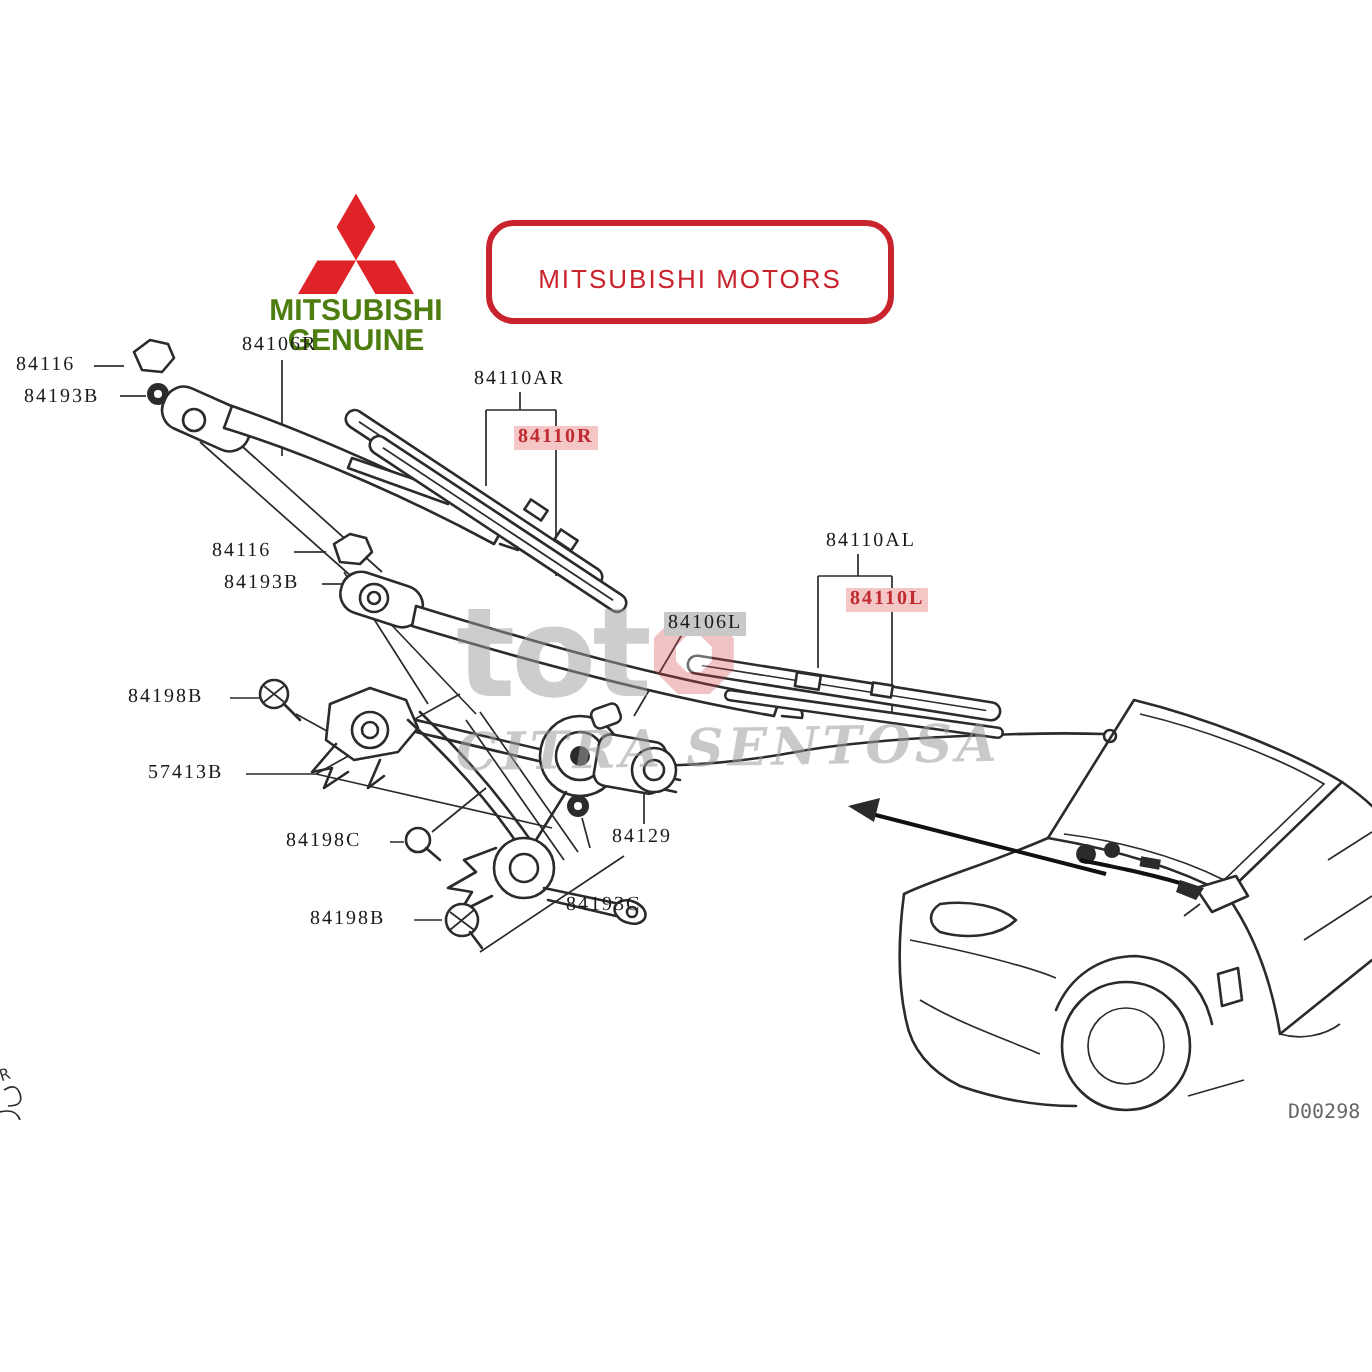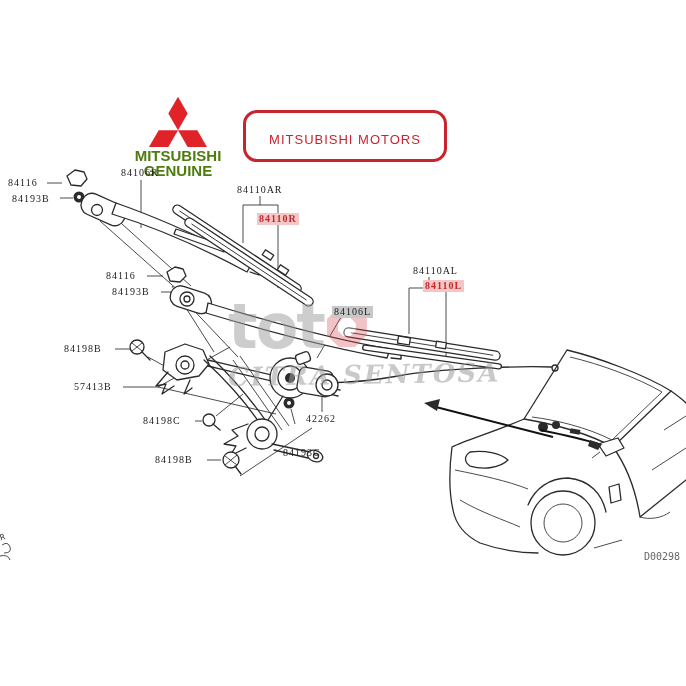--- a/index.html
+++ b/index.html
@@ -245,26 +245,26 @@
   </div>
 
   <div>
       <span class="part-label" style="left: 8px; top: 177px;">84116</span>
       <span class="part-label" style="left: 12px; top: 193px;">84193B</span>
       <span class="part-label" style="left: 121px; top: 167px;">84106R</span>
       <span class="part-label" style="left: 237px; top: 184px; text-align: right;">84110AR</span>
       <span class="part-label hl-pink" style="left: 257px; top: 213px;">84110R</span>
       <span class="part-label hl-gray" style="left: 332px; top: 306px;">84106L</span>
       <span class="part-label" style="left: 413px; top: 265px;">84110AL</span>
-      <span class="part-label hl-pink" style="left: 423px; top: 280px;">84110L</span>
+      <span class="part-label hl-pink" style="left: 423px; top: 294px;">84110L</span>
       <span class="part-label" style="left: 106px; top: 270px;">84116</span>
       <span class="part-label" style="left: 112px; top: 286px;">84193B</span>
       <span class="part-label" style="left: 64px; top: 343px;">84198B</span>
       <span class="part-label" style="left: 74px; top: 381px;">57413B</span>
       <span class="part-label" style="left: 143px; top: 415px;">84198C</span>
-      <span class="part-label" style="left: 306px; top: 413px;">42262</span>
+      <span class="part-label" style="left: 306px; top: 413px;">84129</span>
       <span class="part-label" style="left: 283px; top: 427px; margin-top: 20px;">84193C</span>
       <span class="part-label" style="left: 155px; top: 454px;">84198B</span>
     </div>
 
   <div class="fig-code">D00298</div>
   <div class="edge-mark">R</div>
 </div>
 
 </body></html>

